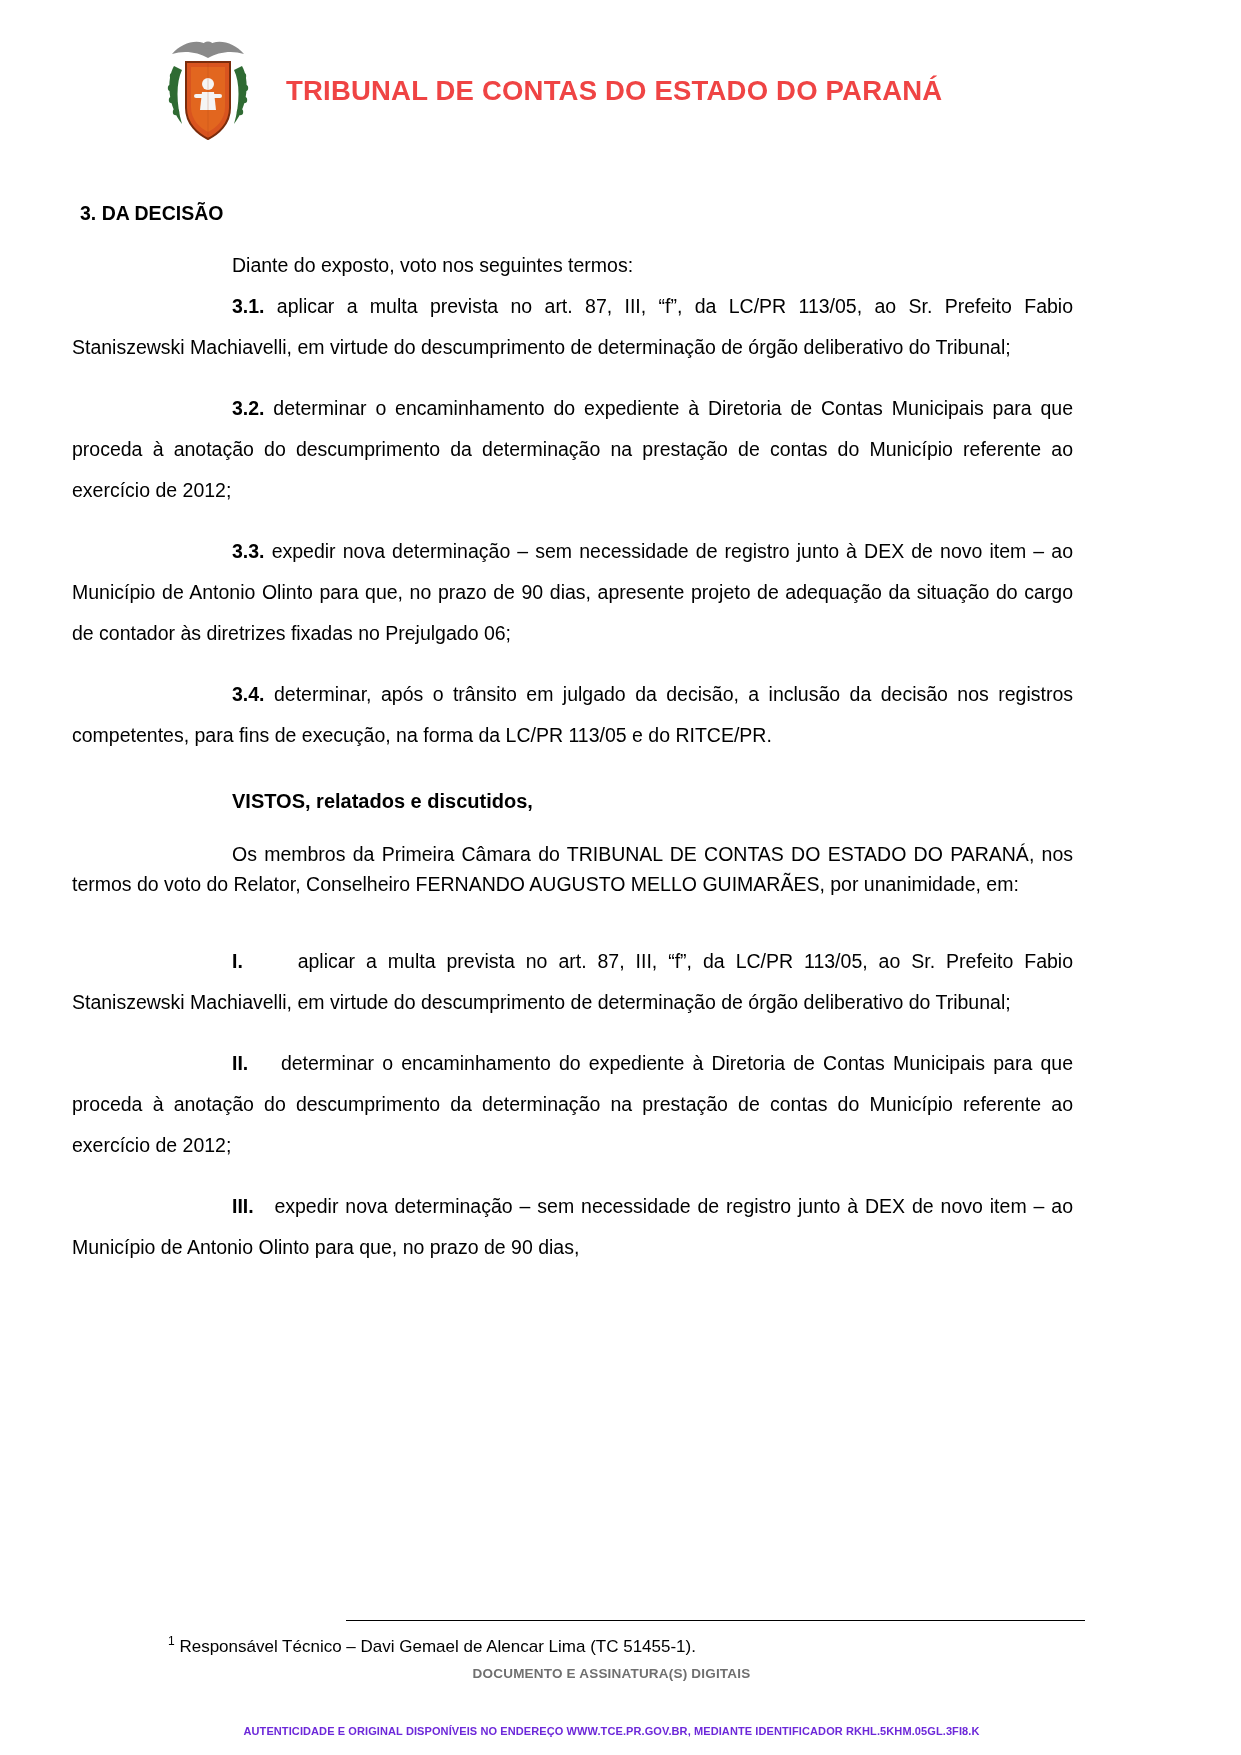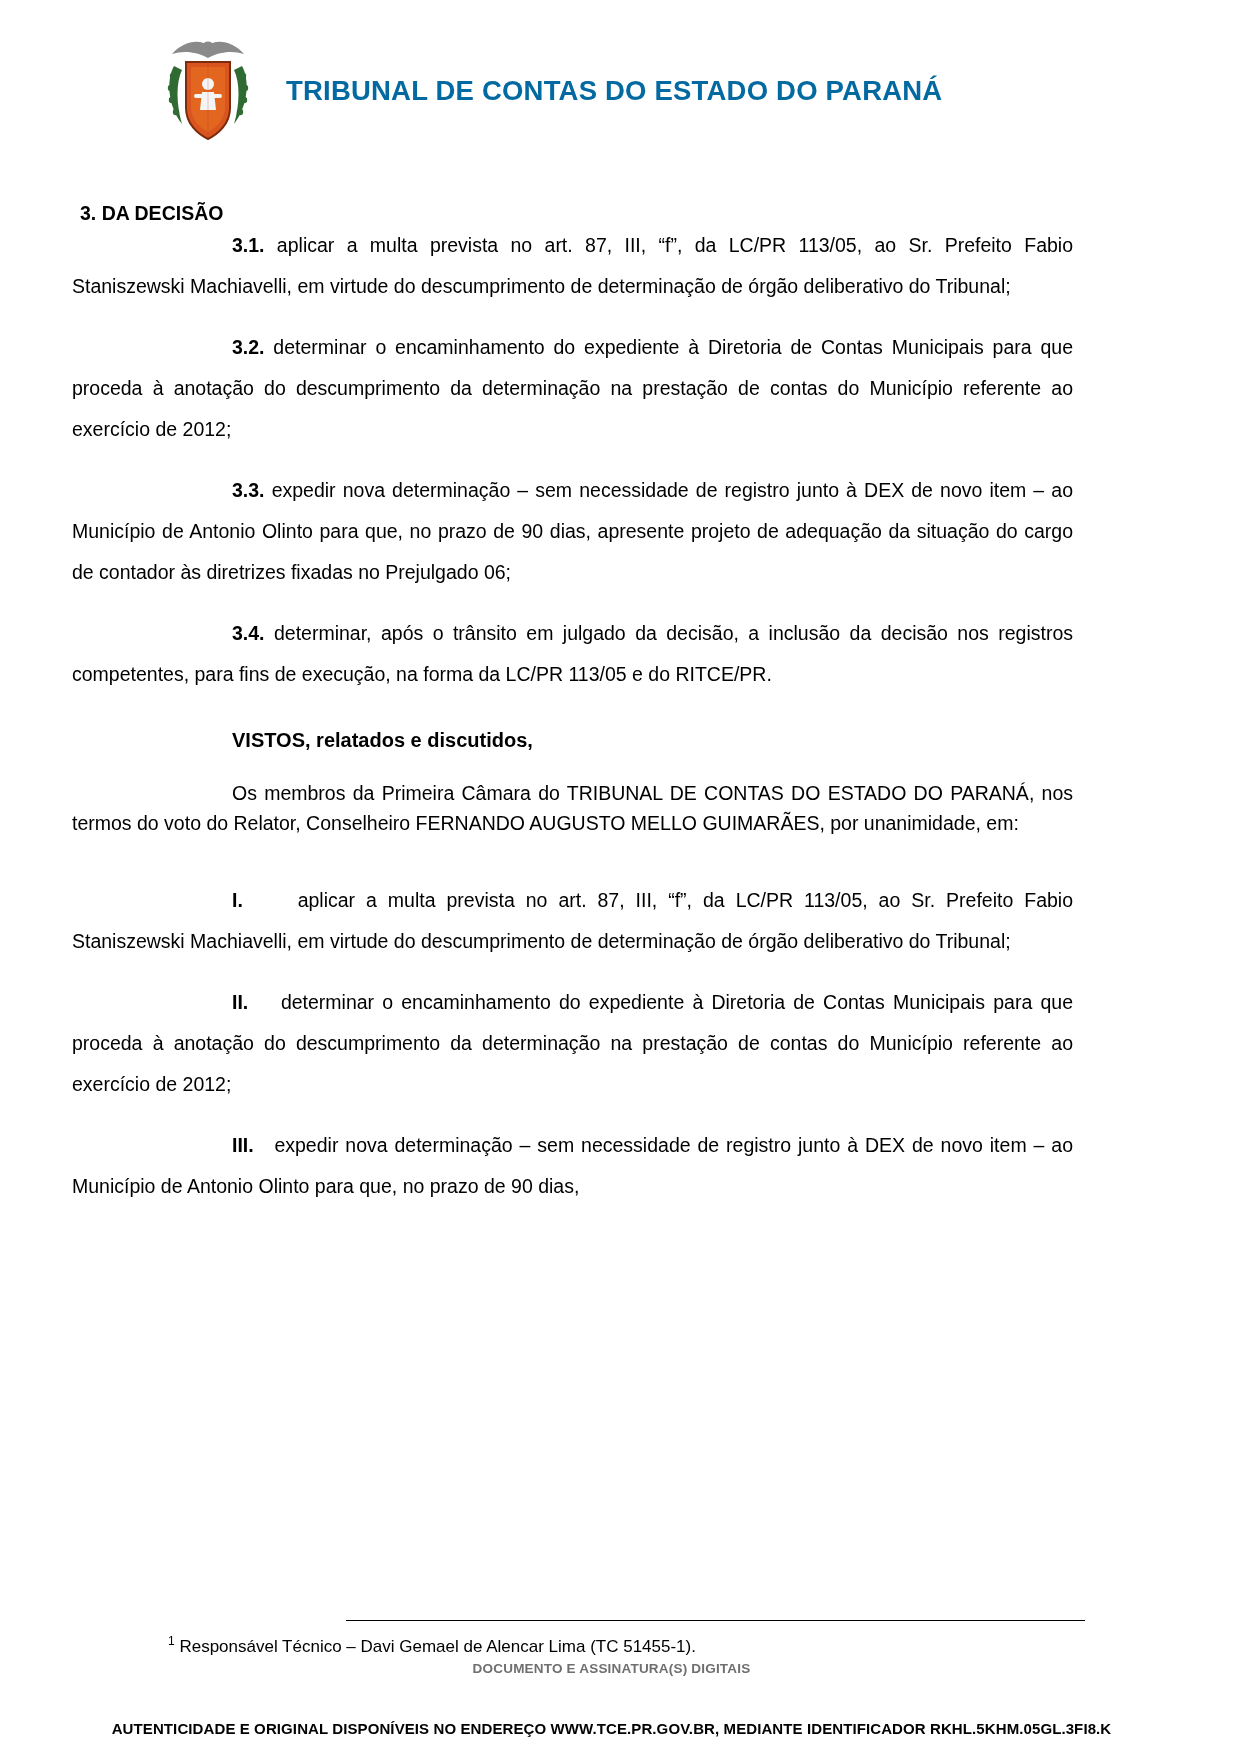--- a/index.html
+++ b/index.html
@@ -31,21 +31,21 @@
     height: 118px;
     position: relative;
     flex: 0 0 auto;
     margin-right: 30px;
   }
   .crest svg { display: block; }
   .header-title {
     font-size: 27.5px;
     font-weight: bold;
     letter-spacing: 0.2px;
-    color: #0369a1;
+    color: #ef4444;
     white-space: nowrap;
   }
   .content {
     padding: 12px 168px 0 72px;
     box-sizing: border-box;
   }
   .sec-title {
     font-size: 19.5px;
     font-weight: bold;
     margin: 60px 0 0 8px;
@@ -110,22 +110,22 @@
     text-align: center;
     color: #6f6f6f;
     font-weight: bold;
   }
   .doc-footer .l1 {
     font-size: 13.5px;
     letter-spacing: 0.2px;
     margin-bottom: 10px;
   }
   .doc-footer .l2 {
-    font-size: 15px;
-    color: #000000;
+    font-size: 11px;
+    color: #6d28d9;
     letter-spacing: 0.1px;
     margin-top: 44px;
   }
 </style>
 </head>
 <body>
 
 <div class="page">
 
   <div class="header">
@@ -161,20 +161,21 @@
         <path d="M48 30 L48 108" stroke="#a53f13" stroke-width="1" opacity="0.25"></path>
       </svg>
     </div>
     <div class="header-title">TRIBUNAL DE CONTAS DO ESTADO DO PARANÁ</div>
   </div>
 
   <div class="content">
 
     <div class="sec-title">3. DA DECISÃO</div>
 
+    <p class="body ind"><span class="indent"></span><span>Diante do exposto, voto nos seguintes termos:</span></p>
 
     <p class="body"><span class="indent"></span><b>3.1.</b><span> aplicar a multa prevista no art. 87, III, “f”, da LC/PR 113/05, ao Sr. Prefeito Fabio Staniszewski Machiavelli, em virtude do descumprimento de determinação de órgão deliberativo do Tribunal;</span></p>
 
     <p class="body ind"><span class="indent"></span><b>3.2.</b><span> determinar o encaminhamento do expediente à Diretoria de Contas Municipais para que proceda à anotação do descumprimento da determinação na prestação de contas do Município referente ao exercício de 2012;</span></p>
 
     <p class="body ind"><span class="indent"></span><b>3.3.</b><span> expedir nova determinação – sem necessidade de registro junto à DEX de novo item – ao Município de Antonio Olinto para que, no prazo de 90 dias, apresente projeto de adequação da situação do cargo de contador às diretrizes fixadas no Prejulgado 06;</span></p>
 
     <p class="body ind"><span class="indent"></span><b>3.4.</b><span> determinar, após o trânsito em julgado da decisão, a inclusão da decisão nos registros competentes, para fins de execução, na forma da LC/PR 113/05 e do RITCE/PR.</span></p>
 
     <div class="center-block">VISTOS, relatados e discutidos,</div>

